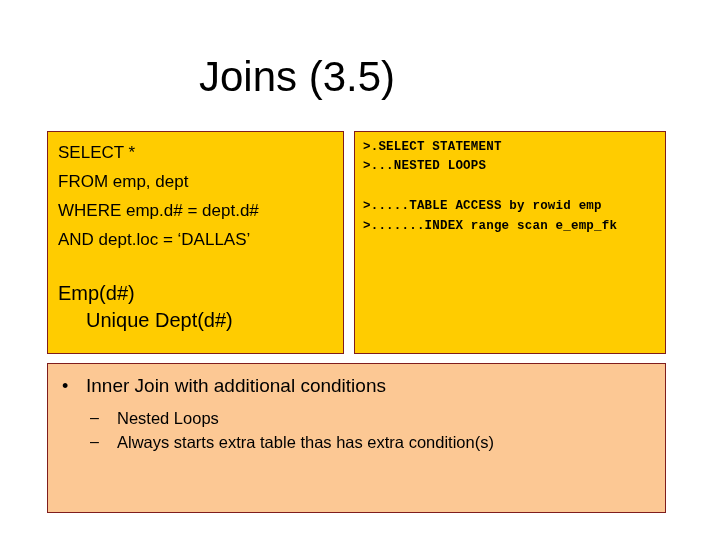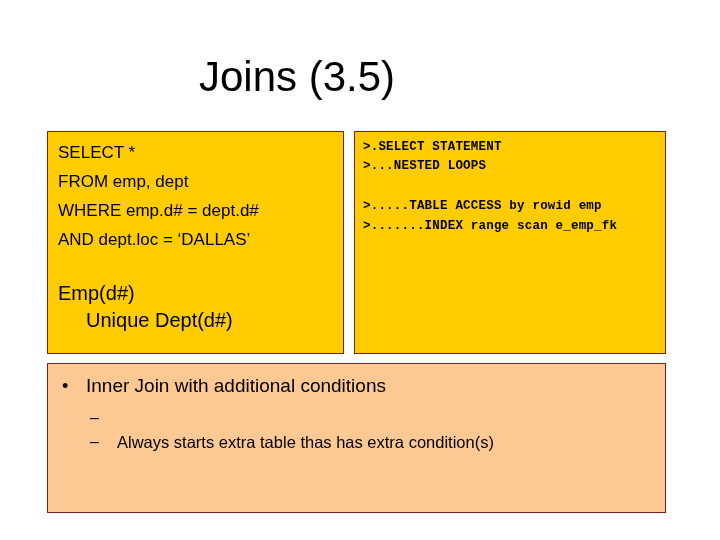--- a/index.html
+++ b/index.html
@@ -189,20 +189,21 @@
     <div class="plan-line plan-l4">&gt;.......INDEX range scan e_emp_fk</div>
   </div>
 
   <div class="box" id="notes-box">
     <div id="notes-bullet-row">
       <span class="bullet-mark">•</span>
       <span class="bullet-text">Inner Join with additional conditions</span>
     </div>
     <div class="sub-row sub-0">
       <span class="dash-mark">–</span>
+      <span class="sub-text">Nested Loops</span>
     </div>
     <div class="sub-row sub-1">
       <span class="dash-mark">–</span>
       <span class="sub-text">Always starts extra table thas has extra condition(s)</span>
     </div>
   </div>
 
 </div>
 
 </body></html>

